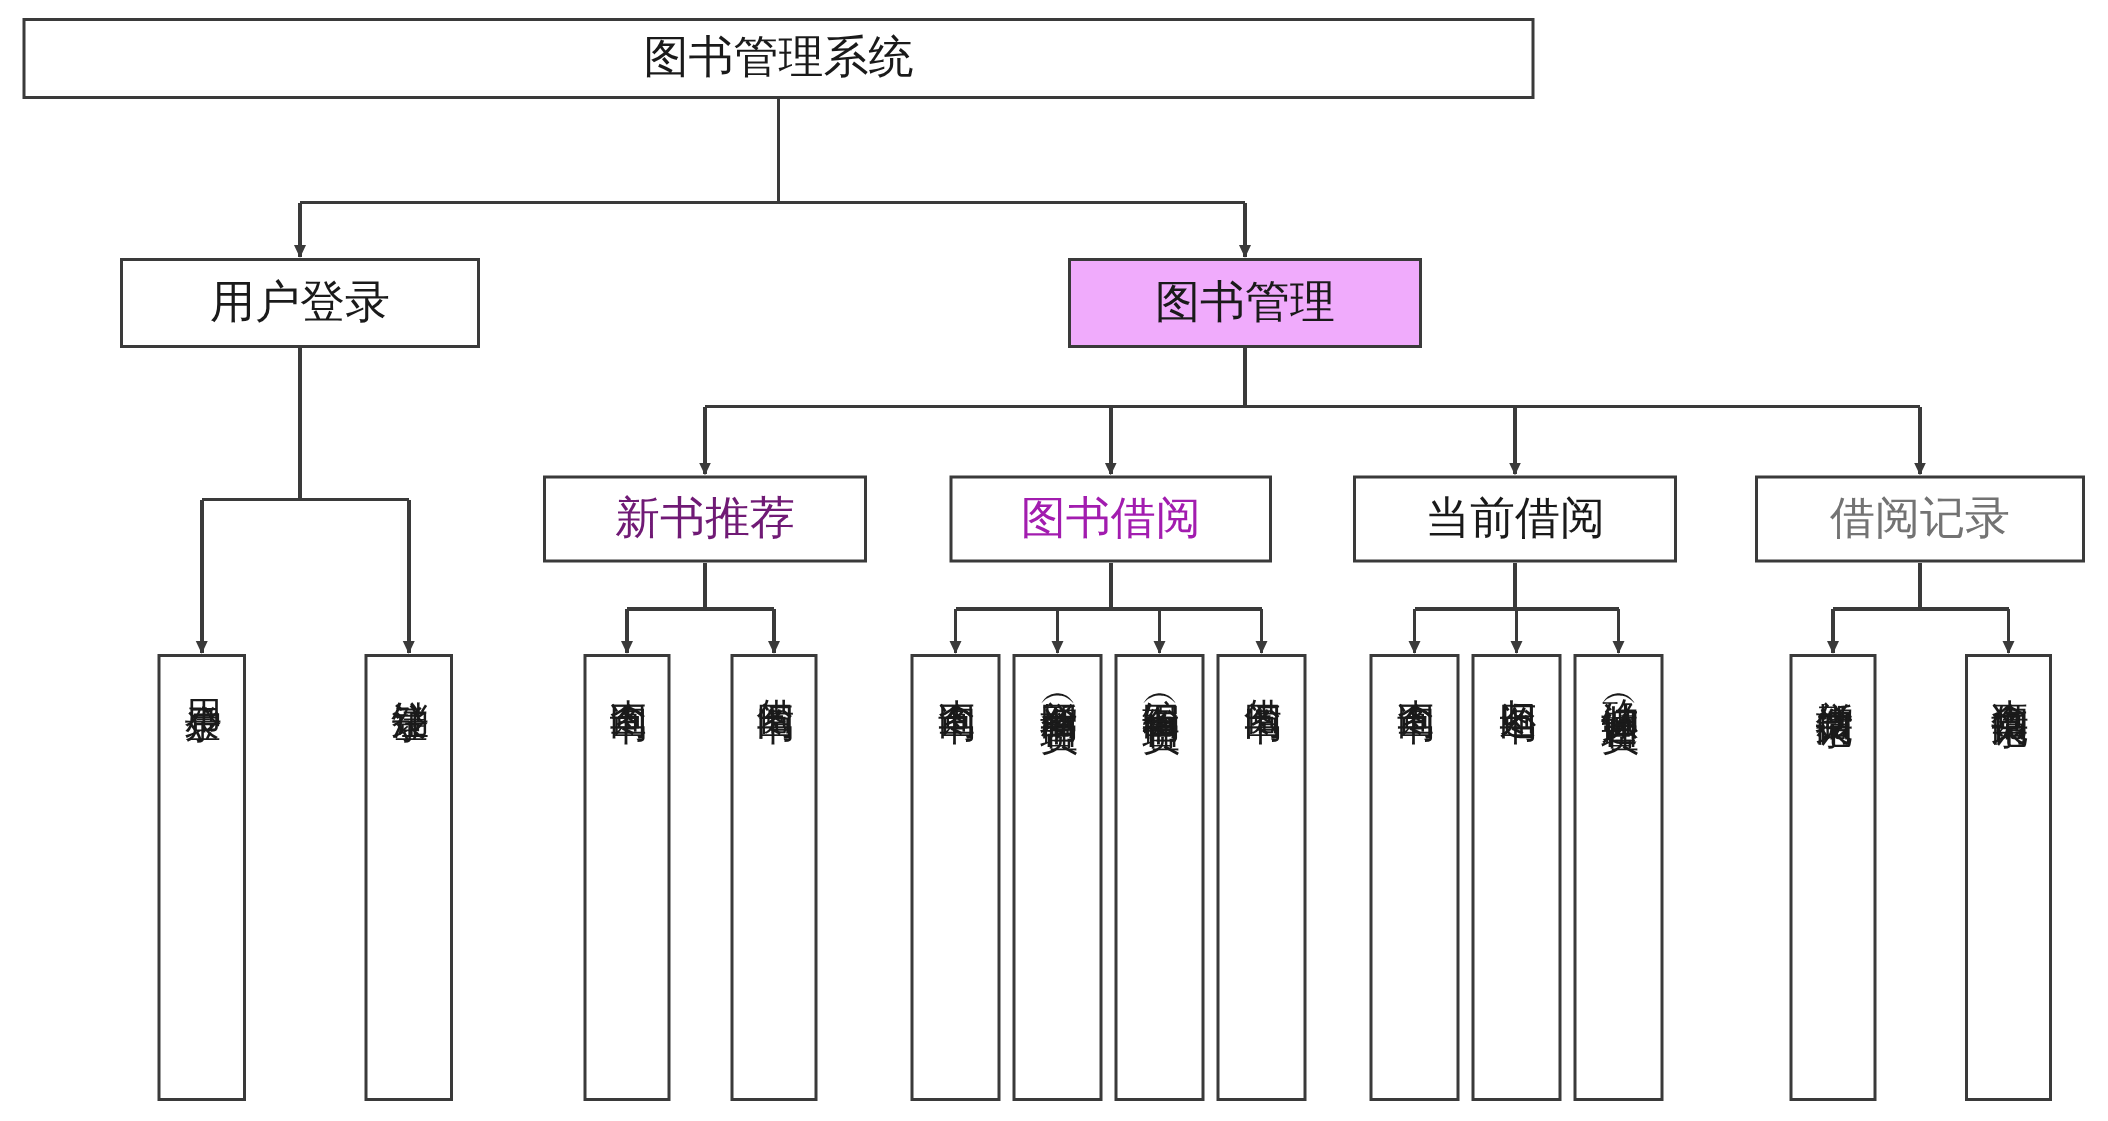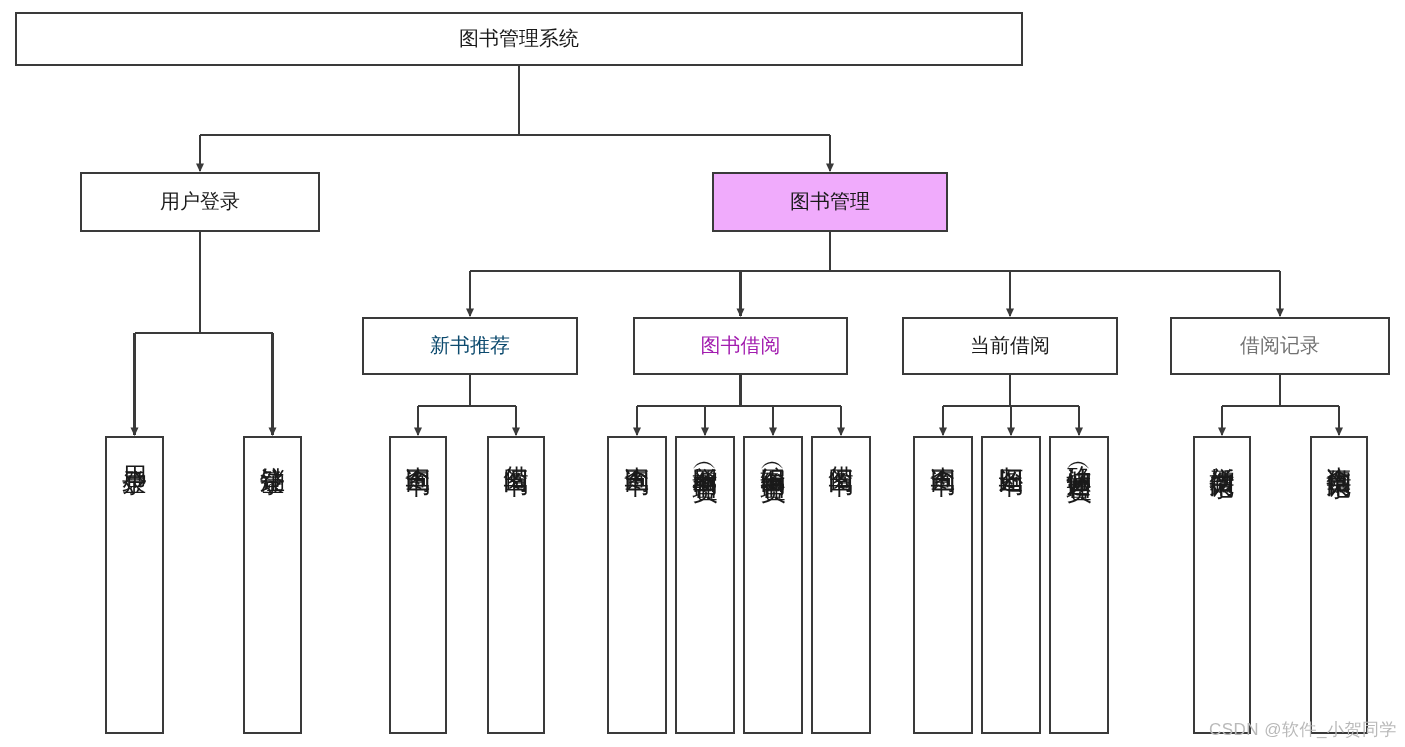--- a/index.html
+++ b/index.html
@@ -12,21 +12,21 @@
   .node{
     position:absolute;box-sizing:border-box;
     border:2px solid #3a3a3a;background:#ffffff;
     display:flex;align-items:center;justify-content:center;
   }
   .node-label{
     color:#1a1a1a;text-align:center;line-height:1.18;
     white-space:pre-line;
   }
   .node.horizontal .node-label{
-    font-size:20px;
+    font-size:30px;
   }
   .node.vertical{align-items:flex-start;padding-top:8px;}
   .node.vertical .node-label{
     writing-mode:vertical-rl;
     text-orientation:upright;
     font-size:25px;
     letter-spacing:2px;
     line-height:1;
   }
   .watermark{
@@ -87,21 +87,21 @@
       <div class="node horizontal" style="left: 15px; top: 12px; width: 1008px; height: 54px; border-color: rgb(58, 58, 58); background: rgb(255, 255, 255);">
         <span class="node-label" style="color: rgb(26, 26, 26);">图书管理系统</span>
       </div>
       <div class="node horizontal" style="left: 80px; top: 172px; width: 240px; height: 60px; border-color: rgb(58, 58, 58); background: rgb(255, 255, 255);">
         <span class="node-label" style="color: rgb(26, 26, 26);">用户登录</span>
       </div>
       <div class="node horizontal" style="left: 712px; top: 172px; width: 236px; height: 60px; border-color: rgb(58, 58, 58); background: #f0abfc;">
         <span class="node-label" style="color: rgb(26, 26, 26);">图书管理</span>
       </div>
       <div class="node horizontal" style="left: 362px; top: 317px; width: 216px; height: 58px; border-color: rgb(58, 58, 58); background: rgb(255, 255, 255);">
-        <span class="node-label" style="color: #0c4a6e;">新书推荐</span>
+        <span class="node-label" style="color: #701a75;">新书推荐</span>
       </div>
       <div class="node horizontal" style="left: 633px; top: 317px; width: 215px; height: 58px; border-color: rgb(58, 58, 58); background: rgb(255, 255, 255);">
         <span class="node-label" style="color: #a21caf;">图书借阅</span>
       </div>
       <div class="node horizontal" style="left: 902px; top: 317px; width: 216px; height: 58px; border-color: rgb(58, 58, 58); background: rgb(255, 255, 255);">
         <span class="node-label" style="color: rgb(26, 26, 26);">当前借阅</span>
       </div>
       <div class="node horizontal" style="left: 1170px; top: 317px; width: 220px; height: 58px; border-color: rgb(58, 58, 58); background: rgb(255, 255, 255);">
         <span class="node-label" style="color: #737373;">借阅记录</span>
       </div>
@@ -138,14 +138,13 @@
       <div class="node vertical" style="left: 1049px; top: 436px; width: 60px; height: 298px; border-color: rgb(58, 58, 58); background: rgb(255, 255, 255);">
         <span class="node-label" style="color: rgb(26, 26, 26);">确认归还（管理员）</span>
       </div>
       <div class="node vertical" style="left: 1193px; top: 436px; width: 58px; height: 298px; border-color: rgb(58, 58, 58); background: rgb(255, 255, 255);">
         <span class="node-label" style="color: rgb(26, 26, 26);">新增借阅记录</span>
       </div>
       <div class="node vertical" style="left: 1310px; top: 436px; width: 58px; height: 298px; border-color: rgb(58, 58, 58); background: rgb(255, 255, 255);">
         <span class="node-label" style="color: rgb(26, 26, 26);">查询借阅记录</span>
       </div>
     </div>
-  <div class="watermark">CSDN @软件_小贺同学</div>
 </div>
 
 </body></html>

